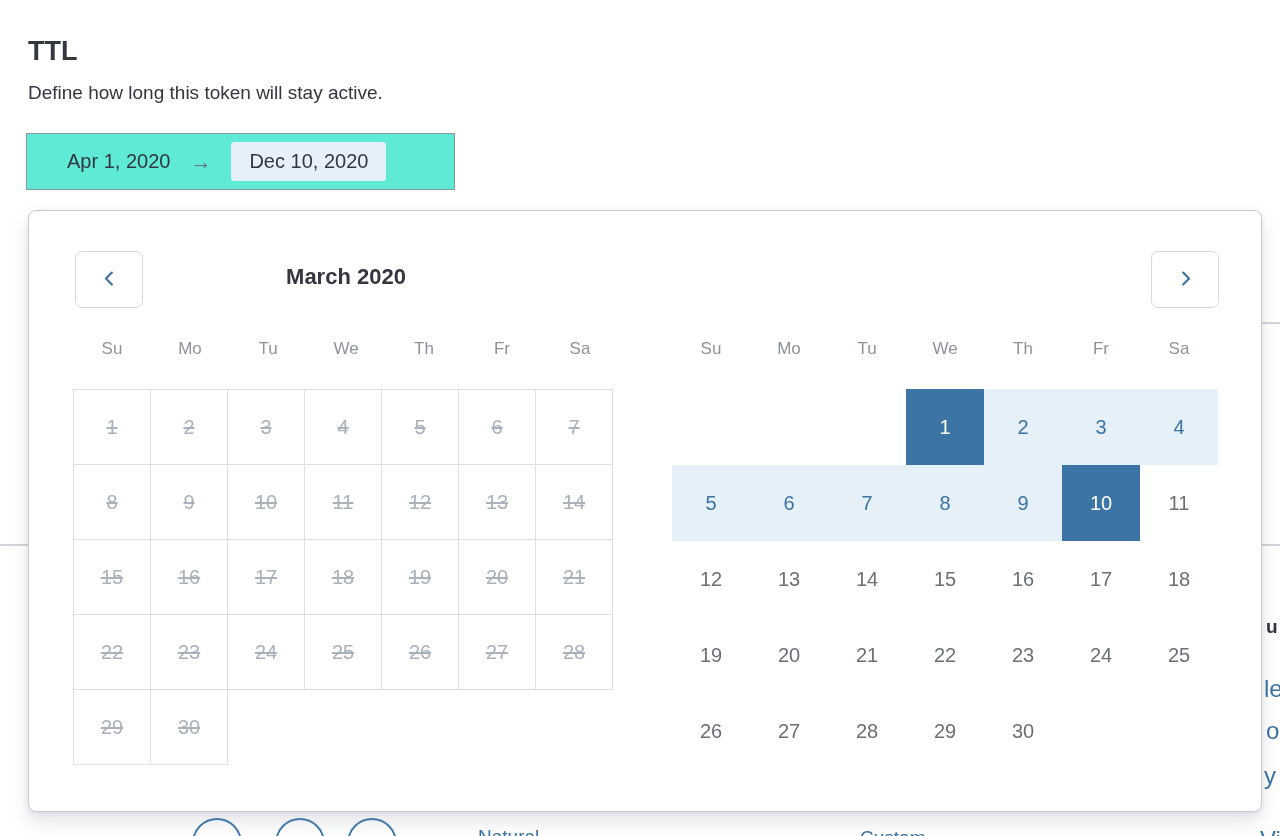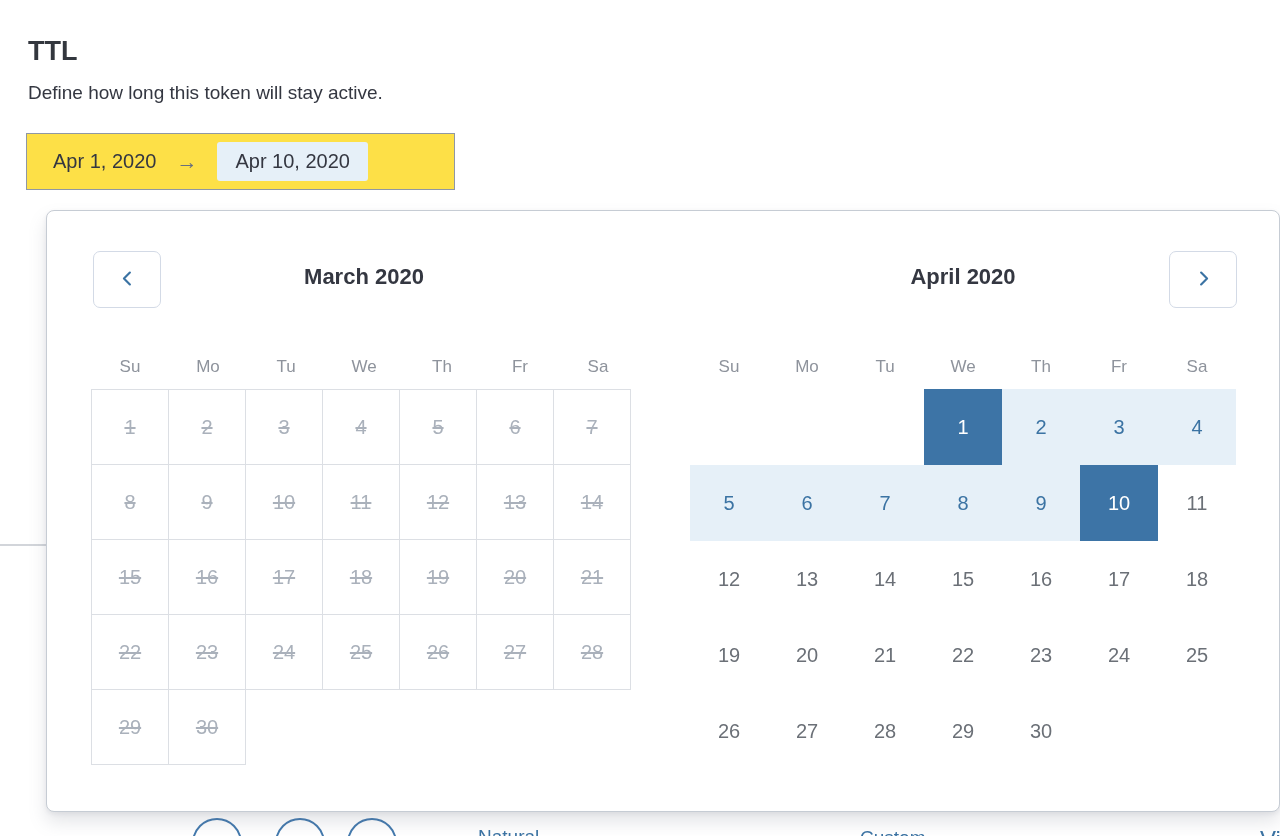--- a/index.html
+++ b/index.html
@@ -9,49 +9,48 @@
     font-family:"Liberation Sans","DejaVu Sans",sans-serif;
     color:#343741;
   }
   
   .ttl-heading{position:absolute;left:28px;top:36px;font-size:27px;font-weight:700;color:#33373e;}
   .ttl-desc{position:absolute;left:28px;top:82px;font-size:19px;color:#343741;}
 
   
   .date-input{
     position:absolute;left:26px;top:133px;width:429px;height:57px;box-sizing:border-box;
-    border:1px solid #8f97a4;background:#fde047;display:flex;align-items:center;
-    padding-left:26px;font-size:20px;color:#343741;cursor:pointer;
+    border:1px solid #8f97a4;background:#5eead4;display:flex;align-items:center;
+    padding-left:40px;font-size:20px;color:#343741;cursor:pointer;
   }
   .date-input .arrow{margin:0 20px;color:#69707d;font-size:21px;}
   .date-input .end-date{
     background:#e6f0f8;border-radius:3px;padding:8px 18px;color:#343741;
   }
 
   
   .popover{
     position:absolute;left:28px;top:210px;width:1234px;height:602px;box-sizing:border-box;
     background:#fff;border:1px solid #c6ccd4;border-radius:8px;z-index:10;
     box-shadow:0 10px 18px rgba(105,112,125,.18),0 2px 4px rgba(105,112,125,.10);
-    margin-left:18px;
   }
   .nav-btn{
     position:absolute;top:40px;width:68px;height:57px;box-sizing:border-box;
     border:1px solid #d3dae6;border-radius:7px;background:#fff;
     display:flex;align-items:center;justify-content:center;cursor:pointer;padding:0;
   }
   .nav-prev{left:46px;}
   .nav-next{left:1122px;}
 
   .month-panel{position:absolute;top:0;width:546px;height:560px;}
   .panel-left{left:44px;}
   .panel-right{left:643px;}
   .month-title{position:absolute;top:53px;width:546px;text-align:center;
     font-size:22px;font-weight:700;color:#343741;}
-  .weekday-row{position:absolute;top:146px;display:flex;width:546px;}
+  .weekday-row{position:absolute;top:128px;display:flex;width:546px;}
   .weekday-row .wd{width:78px;text-align:center;font-size:17px;color:#8e939c;}
   .days{position:absolute;top:178px;width:546px;}
   .days .row{display:flex;}
   .cell{
     width:78px;height:76px;box-sizing:border-box;display:flex;align-items:center;
     justify-content:center;font-size:20px;color:#6b7077;cursor:pointer;
   }
   .c-empty{cursor:default;}
   .bordered .cell.has-border{border:1px solid #dcdfe4;background:#fff;}
   .bordered .cell.has-border + .cell.has-border{margin-left:-1px;}
@@ -82,21 +81,21 @@
 </style>
 </head>
 <body>
 
 <div class="ttl-heading">TTL</div>
 <div class="ttl-desc">Define how long this token will stay active.</div>
 
 <div class="date-input">
   <span class="start-date">Apr 1, 2020</span>
   <span class="arrow">→</span>
-  <span class="end-date">Apr 10, 2020</span>
+  <span class="end-date">Dec 10, 2020</span>
 </div>
 
 <div class="divider divider-1"></div>
 <div class="divider divider-2"></div>
 <span class="frag frag-heading frag-u">u</span>
 <span class="frag frag-link frag-le">le</span>
 <span class="frag frag-link frag-o">o</span>
 <span class="frag frag-link frag-y">y</span>
 <span class="frag frag-link frag-vi">Vi</span>
 <div class="circle-btn circle-1"></div>
@@ -174,21 +173,20 @@
           <div class="cell has-border c-disabled">30</div>
           <div class="cell c-empty"></div>
           <div class="cell c-empty"></div>
           <div class="cell c-empty"></div>
           <div class="cell c-empty"></div>
         </div>
       </div>
   </div>
 
   <div class="month-panel panel-right">
-    <div class="month-title">April 2020</div>
     <div class="weekday-row">
         <span class="wd">Su</span>
         <span class="wd">Mo</span>
         <span class="wd">Tu</span>
         <span class="wd">We</span>
         <span class="wd">Th</span>
         <span class="wd">Fr</span>
         <span class="wd">Sa</span>
       </div>
     <div class="days">

